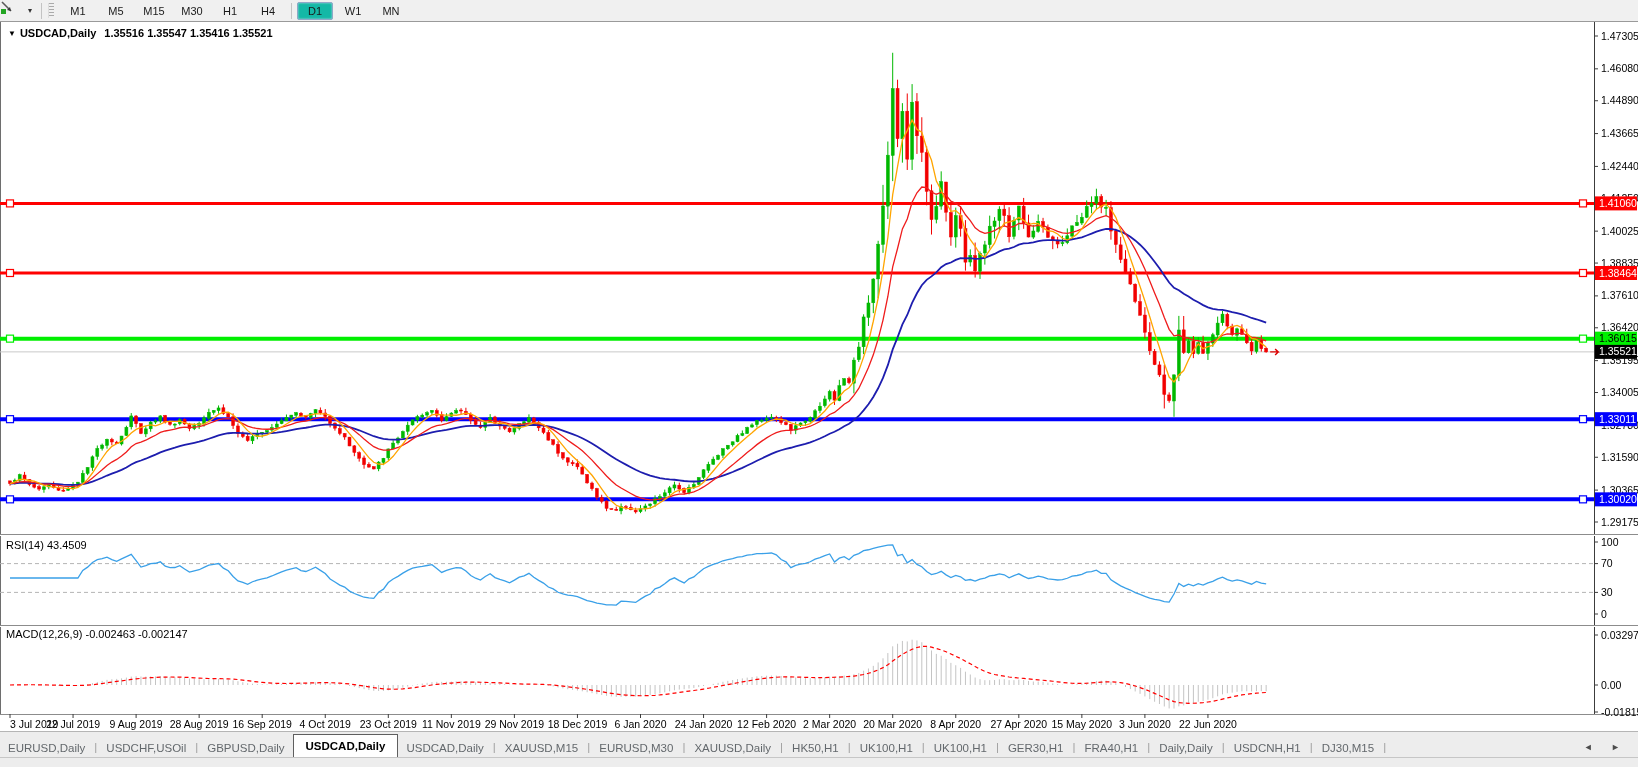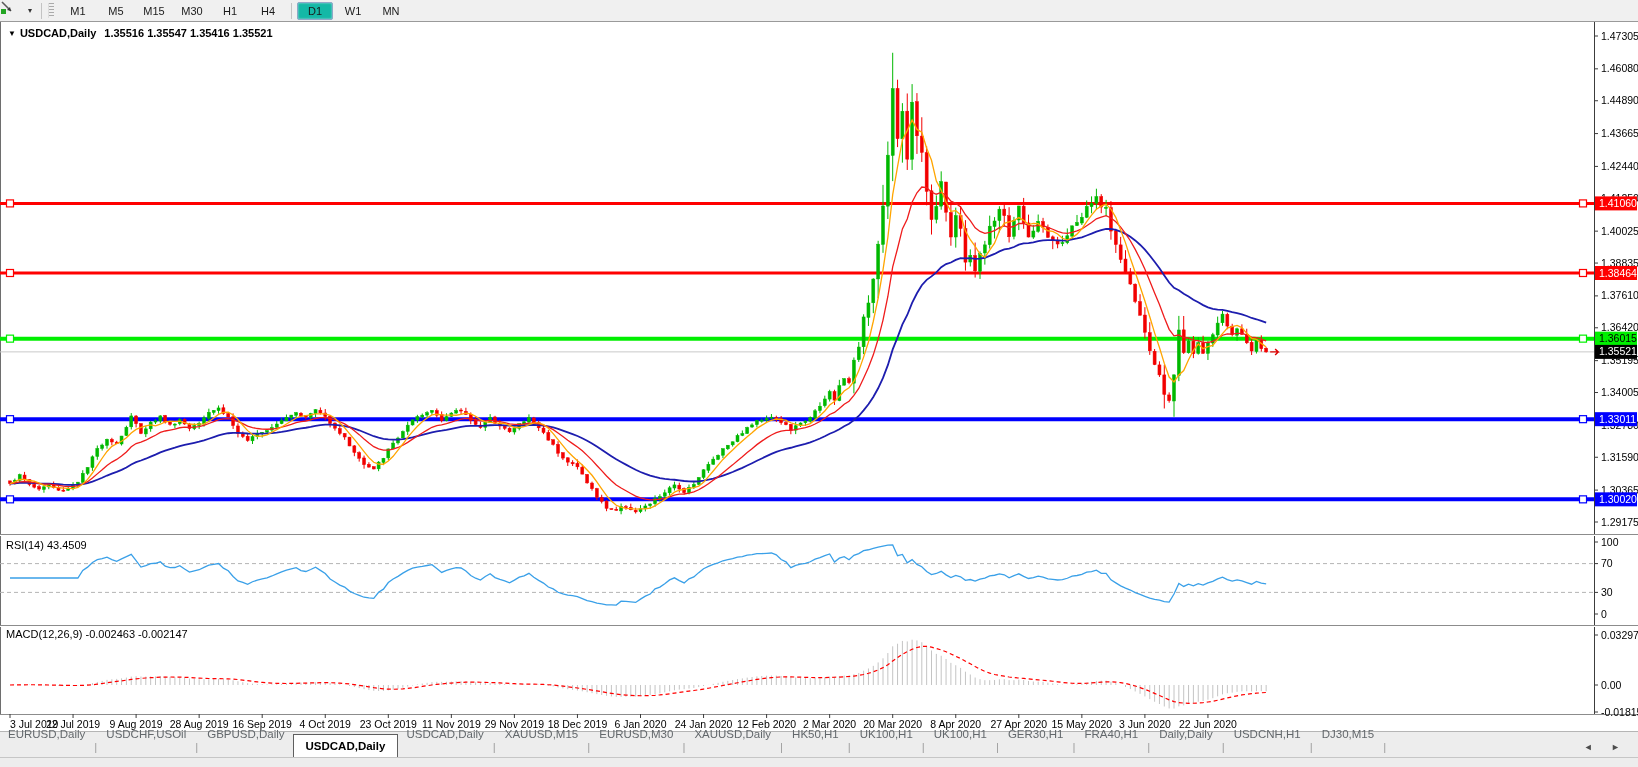--- a/index.html
+++ b/index.html
@@ -24,21 +24,21 @@
   .chart-title{position:absolute;left:8px;top:27px;font-size:11px;font-weight:600;color:#000;z-index:5;}
   .chart-title .tri{font-size:8px;margin-right:4px;vertical-align:1px;}
   .chart-title .quote{font-weight:600;margin-left:8px;}
   .ind-label{position:absolute;left:6px;font-size:11px;color:#000;z-index:5;}
   #rsi-label{top:539px;}
   #macd-label{top:628px;}
 
   
   .tabbar{position:absolute;left:0;top:731px;width:1638px;height:26px;background:#ededed;
           border-top:1px solid #b5b5b5;display:flex;align-items:flex-end;font-size:11.5px;color:#666;}
-  .tab{padding:4px 8px 18px 8px;white-space:nowrap;cursor:default;color:#63686c;}
+  .tab{padding:4px 8px 4px 8px;white-space:nowrap;cursor:default;color:#63686c;}
   .tab.active{background:#fff;border:1px solid #5f5f5f;border-bottom:1px solid #fff;
               color:#000;font-weight:700;padding:5px 12px 6px 12px;margin-bottom:-1px;}
   .tabsep{color:#9f9f9f;padding:0 1px 5px 1px;}
   .tab-arrows{margin-left:auto;margin-bottom:6px;padding-right:10px;color:#4c4c4c;font-size:9px;letter-spacing:8px;}
   .statusbar{position:absolute;left:0;top:757px;width:1638px;height:10px;background:#ededed;border-top:1px solid #c6c6c6;}
 
   svg{position:absolute;left:0;top:0;}
   text{font-family:"Liberation Sans","DejaVu Sans",sans-serif;}
 </style>
 </head>

